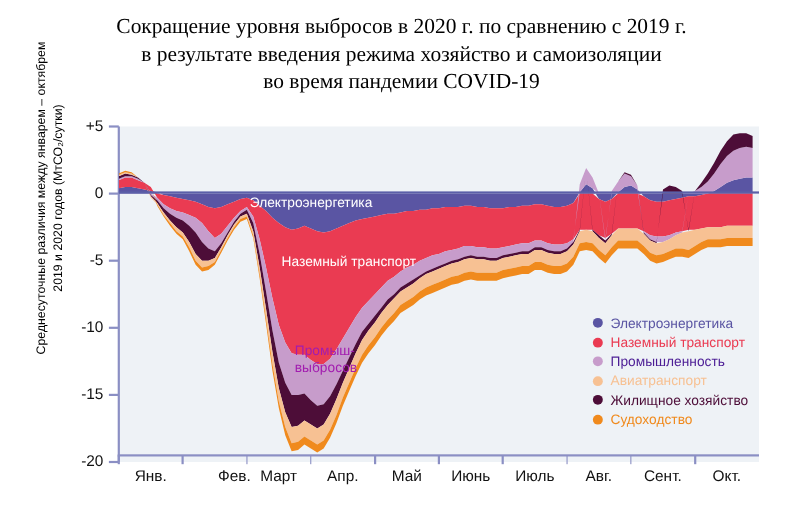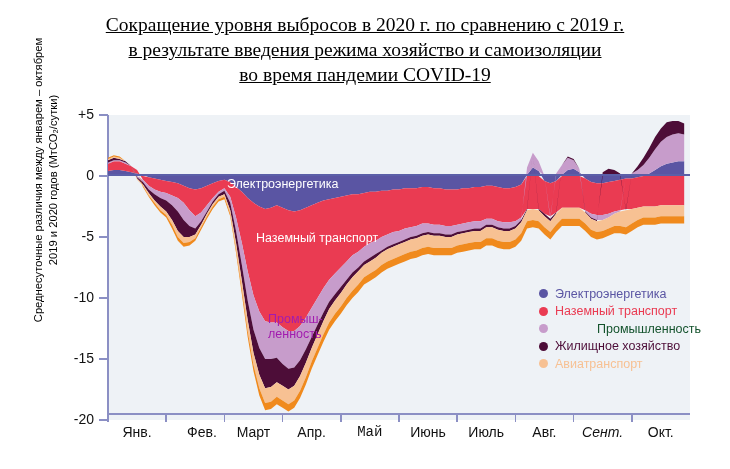--- a/index.html
+++ b/index.html
@@ -26,21 +26,21 @@
     position: absolute;
     left: 0;
     top: 12px;
     width: 730px;
     text-align: center;
     font-family: "Liberation Serif", serif;
     font-size: 19.5px;
     line-height: 25px;
     color: #000000;
   }
-  #title-block div { white-space: nowrap; text-decoration: underline; }
+  #title-block div { white-space: nowrap; }
 
   
   #chart-area {
     position: absolute;
     left: 0;
     top: 105px;
     width: 730px;
     height: 364px;
   }
 
@@ -210,74 +210,78 @@
         <div class="y-tick" style="top: 253.2px;"></div>
         <div class="y-tick-label" style="top: 254px; right: 636px;">-15</div>
         <div class="y-tick" style="top: 314.2px;"></div>
         <div class="y-tick-label" style="top: 315px; right: 636px;">-20</div>
       </div>
 
     <div id="x-ticks">
         <div class="x-tick" style="left: 107.2px;"></div>
         <div class="x-tick-label" style="left: 137px;">Янв.</div>
         <div class="x-tick" style="left: 165.4px;"></div>
-        <div class="x-tick-label" style="left: 202px;">Фев.</div>
+        <div class="x-tick-label" style="left: 213px;">Фев.</div>
         <div class="x-tick" style="left: 223.6px;"></div>
         <div class="x-tick-label" style="left: 253.4px;">Март</div>
         <div class="x-tick" style="left: 281.8px;"></div>
         <div class="x-tick-label" style="left: 311.6px;">Апр.</div>
         <div class="x-tick" style="left: 340px;"></div>
-        <div class="x-tick-label" style="left: 369.8px; font-family: Liberation Mono, monospace;">Май</div>
+        <div class="x-tick-label" style="left: 369.8px;">Май</div>
         <div class="x-tick" style="left: 398.2px;"></div>
         <div class="x-tick-label" style="left: 428px;">Июнь</div>
         <div class="x-tick" style="left: 456.4px;"></div>
         <div class="x-tick-label" style="left: 486.2px;">Июль</div>
         <div class="x-tick" style="left: 514.6px;"></div>
         <div class="x-tick-label" style="left: 544.4px;">Авг.</div>
         <div class="x-tick" style="left: 572.8px;"></div>
-        <div class="x-tick-label" style="left: 602.6px; font-style: italic;">Сент.</div>
+        <div class="x-tick-label" style="left: 602.6px;">Сент.</div>
         <div class="x-tick" style="left: 631px;"></div>
         <div class="x-tick-label" style="left: 660.8px;">Окт.</div>
       </div>
 
     <svg id="chart-svg" viewBox="0 0 582 305" preserveAspectRatio="none">
         <path d="M0.00,56.12 L5.82,54.90 L11.64,54.90 L17.46,56.12 L23.28,57.34 L29.10,58.56 L34.92,59.78 L40.74,62.22 L46.56,63.44 L52.38,64.66 L58.20,65.88 L64.02,67.10 L69.84,68.32 L75.66,70.76 L81.48,73.20 L87.30,74.42 L93.12,73.20 L98.94,70.76 L104.76,68.32 L110.58,65.88 L116.40,64.66 L122.22,67.10 L128.04,71.98 L133.86,76.86 L139.68,82.96 L145.50,87.84 L151.32,91.50 L157.14,93.94 L162.96,92.72 L168.78,90.28 L174.60,92.72 L180.42,95.16 L186.24,96.38 L192.06,95.16 L197.88,92.72 L203.70,90.28 L209.52,87.84 L215.34,85.40 L221.16,84.18 L226.98,82.96 L232.80,81.74 L238.62,80.52 L244.44,79.30 L250.26,79.30 L256.08,78.08 L261.90,76.86 L267.72,76.86 L273.54,75.64 L279.36,75.64 L285.18,74.42 L291.00,74.42 L296.82,73.20 L302.64,73.20 L308.46,73.20 L314.28,71.98 L320.10,71.98 L325.92,73.20 L331.74,73.20 L337.56,74.42 L343.38,74.42 L349.20,74.42 L355.02,73.20 L360.84,73.20 L366.66,71.98 L372.48,71.98 L378.30,70.76 L384.12,70.76 L389.94,71.98 L395.76,73.20 L401.58,73.20 L407.40,71.98 L413.22,69.54 L419.04,59.78 L424.86,52.46 L430.68,56.12 L436.50,65.88 L442.32,68.32 L448.14,65.88 L453.96,59.78 L459.78,54.90 L465.60,53.68 L471.42,57.34 L477.24,63.44 L483.06,67.10 L488.88,68.32 L494.70,68.32 L500.52,67.10 L506.34,65.88 L512.16,64.66 L517.98,63.44 L523.80,63.44 L529.62,62.22 L535.44,61.00 L541.26,58.56 L547.08,54.90 L552.90,51.24 L558.72,48.80 L564.54,47.58 L570.36,46.36 L576.18,46.36 L576.18,61.00 L570.36,61.00 L564.54,61.00 L558.72,61.00 L552.90,61.00 L547.08,61.00 L541.26,61.00 L535.44,61.00 L529.62,61.00 L523.80,61.00 L517.98,61.00 L512.16,61.00 L506.34,61.00 L500.52,61.00 L494.70,61.00 L488.88,61.00 L483.06,61.00 L477.24,61.00 L471.42,61.00 L465.60,61.00 L459.78,61.00 L453.96,61.00 L448.14,61.00 L442.32,61.00 L436.50,61.00 L430.68,61.00 L424.86,61.00 L419.04,61.00 L413.22,61.00 L407.40,61.00 L401.58,61.00 L395.76,61.00 L389.94,61.00 L384.12,61.00 L378.30,61.00 L372.48,61.00 L366.66,61.00 L360.84,61.00 L355.02,61.00 L349.20,61.00 L343.38,61.00 L337.56,61.00 L331.74,61.00 L325.92,61.00 L320.10,61.00 L314.28,61.00 L308.46,61.00 L302.64,61.00 L296.82,61.00 L291.00,61.00 L285.18,61.00 L279.36,61.00 L273.54,61.00 L267.72,61.00 L261.90,61.00 L256.08,61.00 L250.26,61.00 L244.44,61.00 L238.62,61.00 L232.80,61.00 L226.98,61.00 L221.16,61.00 L215.34,61.00 L209.52,61.00 L203.70,61.00 L197.88,61.00 L192.06,61.00 L186.24,61.00 L180.42,61.00 L174.60,61.00 L168.78,61.00 L162.96,61.00 L157.14,61.00 L151.32,61.00 L145.50,61.00 L139.68,61.00 L133.86,61.00 L128.04,61.00 L122.22,61.00 L116.40,61.00 L110.58,61.00 L104.76,61.00 L98.94,61.00 L93.12,61.00 L87.30,61.00 L81.48,61.00 L75.66,61.00 L69.84,61.00 L64.02,61.00 L58.20,61.00 L52.38,61.00 L46.56,61.00 L40.74,61.00 L34.92,61.00 L29.10,61.00 L23.28,61.00 L17.46,61.00 L11.64,61.00 L5.82,61.00 L0.00,61.00 Z" fill="#5a55a3"></path>
         <path d="M0.00,48.80 L5.82,46.36 L11.64,46.36 L17.46,48.80 L23.28,51.24 L29.10,54.90 L34.92,64.66 L40.74,70.76 L46.56,74.42 L52.38,76.86 L58.20,78.08 L64.02,80.52 L69.84,82.96 L75.66,87.84 L81.48,95.16 L87.30,101.26 L93.12,97.60 L98.94,90.28 L104.76,82.96 L110.58,76.86 L116.40,73.20 L122.22,81.74 L128.04,102.48 L133.86,128.10 L139.68,156.16 L145.50,180.56 L151.32,196.42 L157.14,206.18 L162.96,207.40 L168.78,207.40 L174.60,212.28 L180.42,215.94 L186.24,215.94 L192.06,211.06 L197.88,202.52 L203.70,192.76 L209.52,183.00 L215.34,173.24 L221.16,164.70 L226.98,158.60 L232.80,152.50 L238.62,146.40 L244.44,140.30 L250.26,136.64 L256.08,131.76 L261.90,128.10 L267.72,125.66 L273.54,122.00 L279.36,119.56 L285.18,117.12 L291.00,115.90 L296.82,113.46 L302.64,112.24 L308.46,111.02 L314.28,108.58 L320.10,108.58 L325.92,109.80 L331.74,109.80 L337.56,111.02 L343.38,111.02 L349.20,109.80 L355.02,108.58 L360.84,107.36 L366.66,106.14 L372.48,106.14 L378.30,103.70 L384.12,103.70 L389.94,106.14 L395.76,107.36 L401.58,107.36 L407.40,106.14 L413.22,102.48 L419.04,93.94 L424.86,93.94 L430.68,93.94 L436.50,98.82 L442.32,101.26 L448.14,97.60 L453.96,92.72 L459.78,92.72 L465.60,92.72 L471.42,92.72 L477.24,95.16 L483.06,98.82 L488.88,100.04 L494.70,100.04 L500.52,98.82 L506.34,96.38 L512.16,95.16 L517.98,93.94 L523.80,93.94 L529.62,92.72 L535.44,91.50 L541.26,91.50 L547.08,91.50 L552.90,90.28 L558.72,90.28 L564.54,90.28 L570.36,90.28 L576.18,90.28 L576.18,61.00 L570.36,61.00 L564.54,61.00 L558.72,61.00 L552.90,61.00 L547.08,61.00 L541.26,61.00 L535.44,61.00 L529.62,62.22 L523.80,63.44 L517.98,63.44 L512.16,64.66 L506.34,65.88 L500.52,67.10 L494.70,68.32 L488.88,68.32 L483.06,67.10 L477.24,63.44 L471.42,61.00 L465.60,61.00 L459.78,61.00 L453.96,61.00 L448.14,65.88 L442.32,68.32 L436.50,65.88 L430.68,61.00 L424.86,61.00 L419.04,61.00 L413.22,69.54 L407.40,71.98 L401.58,73.20 L395.76,73.20 L389.94,71.98 L384.12,70.76 L378.30,70.76 L372.48,71.98 L366.66,71.98 L360.84,73.20 L355.02,73.20 L349.20,74.42 L343.38,74.42 L337.56,74.42 L331.74,73.20 L325.92,73.20 L320.10,71.98 L314.28,71.98 L308.46,73.20 L302.64,73.20 L296.82,73.20 L291.00,74.42 L285.18,74.42 L279.36,75.64 L273.54,75.64 L267.72,76.86 L261.90,76.86 L256.08,78.08 L250.26,79.30 L244.44,79.30 L238.62,80.52 L232.80,81.74 L226.98,82.96 L221.16,84.18 L215.34,85.40 L209.52,87.84 L203.70,90.28 L197.88,92.72 L192.06,95.16 L186.24,96.38 L180.42,95.16 L174.60,92.72 L168.78,90.28 L162.96,92.72 L157.14,93.94 L151.32,91.50 L145.50,87.84 L139.68,82.96 L133.86,76.86 L128.04,71.98 L122.22,67.10 L116.40,64.66 L110.58,65.88 L104.76,68.32 L98.94,70.76 L93.12,73.20 L87.30,74.42 L81.48,73.20 L75.66,70.76 L69.84,68.32 L64.02,67.10 L58.20,65.88 L52.38,64.66 L46.56,63.44 L40.74,62.22 L34.92,61.00 L29.10,58.56 L23.28,57.34 L17.46,56.12 L11.64,54.90 L5.82,54.90 L0.00,56.12 Z" fill="#ea3b52"></path>
         <path d="M0.00,47.58 L5.82,45.14 L11.64,45.14 L17.46,47.58 L23.28,51.24 L29.10,62.22 L34.92,67.10 L40.74,74.42 L46.56,79.30 L52.38,82.96 L58.20,85.40 L64.02,90.28 L69.84,96.38 L75.66,104.92 L81.48,111.02 L87.30,113.46 L93.12,106.14 L98.94,96.38 L104.76,86.62 L110.58,79.30 L116.40,75.64 L122.22,87.84 L128.04,115.90 L133.86,150.06 L139.68,185.44 L145.50,214.72 L151.32,233.02 L157.14,244.00 L162.96,244.00 L168.78,242.78 L174.60,248.88 L180.42,253.76 L186.24,252.54 L192.06,245.22 L197.88,234.24 L203.70,222.04 L209.52,209.84 L215.34,197.64 L221.16,186.66 L226.98,179.34 L232.80,172.02 L238.62,164.70 L244.44,157.38 L250.26,152.50 L256.08,146.40 L261.90,142.74 L267.72,139.08 L273.54,135.42 L279.36,131.76 L285.18,129.32 L291.00,126.88 L296.82,124.44 L302.64,122.00 L308.46,120.78 L314.28,118.34 L320.10,117.12 L325.92,118.34 L331.74,118.34 L337.56,119.56 L343.38,119.56 L349.20,117.12 L355.02,115.90 L360.84,114.68 L366.66,113.46 L372.48,113.46 L378.30,109.80 L384.12,109.80 L389.94,112.24 L395.76,113.46 L401.58,113.46 L407.40,111.02 L413.22,104.92 L419.04,52.46 L424.86,37.82 L430.68,46.36 L436.50,61.00 L442.32,103.70 L448.14,58.56 L453.96,50.02 L459.78,42.70 L465.60,45.14 L471.42,53.68 L477.24,96.38 L483.06,102.48 L488.88,104.92 L494.70,104.92 L500.52,102.48 L506.34,98.82 L512.16,96.38 L517.98,61.00 L523.80,58.56 L529.62,54.90 L535.44,50.02 L541.26,42.70 L547.08,34.16 L552.90,26.84 L558.72,21.96 L564.54,19.52 L570.36,18.30 L576.18,19.52 L576.18,46.36 L570.36,46.36 L564.54,47.58 L558.72,48.80 L552.90,51.24 L547.08,54.90 L541.26,58.56 L535.44,61.00 L529.62,61.00 L523.80,61.00 L517.98,61.00 L512.16,95.16 L506.34,96.38 L500.52,98.82 L494.70,100.04 L488.88,100.04 L483.06,98.82 L477.24,95.16 L471.42,57.34 L465.60,53.68 L459.78,54.90 L453.96,59.78 L448.14,61.00 L442.32,101.26 L436.50,61.00 L430.68,56.12 L424.86,52.46 L419.04,59.78 L413.22,102.48 L407.40,106.14 L401.58,107.36 L395.76,107.36 L389.94,106.14 L384.12,103.70 L378.30,103.70 L372.48,106.14 L366.66,106.14 L360.84,107.36 L355.02,108.58 L349.20,109.80 L343.38,111.02 L337.56,111.02 L331.74,109.80 L325.92,109.80 L320.10,108.58 L314.28,108.58 L308.46,111.02 L302.64,112.24 L296.82,113.46 L291.00,115.90 L285.18,117.12 L279.36,119.56 L273.54,122.00 L267.72,125.66 L261.90,128.10 L256.08,131.76 L250.26,136.64 L244.44,140.30 L238.62,146.40 L232.80,152.50 L226.98,158.60 L221.16,164.70 L215.34,173.24 L209.52,183.00 L203.70,192.76 L197.88,202.52 L192.06,211.06 L186.24,215.94 L180.42,215.94 L174.60,212.28 L168.78,207.40 L162.96,207.40 L157.14,206.18 L151.32,196.42 L145.50,180.56 L139.68,156.16 L133.86,128.10 L128.04,102.48 L122.22,81.74 L116.40,73.20 L110.58,76.86 L104.76,82.96 L98.94,90.28 L93.12,97.60 L87.30,101.26 L81.48,95.16 L75.66,87.84 L69.84,82.96 L64.02,80.52 L58.20,78.08 L52.38,76.86 L46.56,74.42 L40.74,70.76 L34.92,64.66 L29.10,61.00 L23.28,51.24 L17.46,48.80 L11.64,46.36 L5.82,46.36 L0.00,48.80 Z" fill="#c79ccb"></path>
         <path d="M0.00,45.14 L5.82,42.70 L11.64,43.92 L17.46,46.36 L23.28,51.24 L29.10,63.44 L34.92,69.54 L40.74,78.08 L46.56,85.40 L52.38,91.50 L58.20,96.38 L64.02,104.92 L69.84,115.90 L75.66,122.00 L81.48,122.00 L87.30,119.56 L93.12,109.80 L98.94,98.82 L104.76,89.06 L110.58,81.74 L116.40,79.30 L122.22,95.16 L128.04,128.10 L133.86,165.92 L139.68,204.96 L145.50,237.90 L151.32,259.86 L157.14,273.28 L162.96,272.06 L168.78,267.18 L174.60,270.84 L180.42,274.50 L186.24,270.84 L192.06,261.08 L197.88,247.66 L203.70,233.02 L209.52,219.60 L215.34,206.18 L221.16,193.98 L226.98,185.44 L232.80,178.12 L238.62,169.58 L244.44,162.26 L250.26,156.16 L256.08,150.06 L261.90,146.40 L267.72,142.74 L273.54,137.86 L279.36,134.20 L285.18,131.76 L291.00,129.32 L296.82,126.88 L302.64,124.44 L308.46,123.22 L314.28,120.78 L320.10,119.56 L325.92,120.78 L331.74,120.78 L337.56,122.00 L343.38,122.00 L349.20,119.56 L355.02,118.34 L360.84,117.12 L366.66,115.90 L372.48,115.90 L378.30,112.24 L384.12,112.24 L389.94,114.68 L395.76,115.90 L401.58,115.90 L407.40,113.46 L413.22,107.36 L419.04,95.16 L424.86,37.82 L430.68,95.16 L436.50,101.26 L442.32,106.14 L448.14,98.82 L453.96,50.02 L459.78,41.48 L465.60,43.92 L471.42,53.68 L477.24,97.60 L483.06,103.70 L488.88,106.14 L494.70,57.34 L500.52,53.68 L506.34,54.90 L512.16,58.56 L517.98,95.16 L523.80,58.56 L529.62,51.24 L535.44,42.70 L541.26,32.94 L547.08,21.96 L552.90,13.42 L558.72,7.32 L564.54,6.10 L570.36,6.10 L576.18,8.54 L576.18,19.52 L570.36,18.30 L564.54,19.52 L558.72,21.96 L552.90,26.84 L547.08,34.16 L541.26,42.70 L535.44,50.02 L529.62,54.90 L523.80,58.56 L517.98,93.94 L512.16,61.00 L506.34,61.00 L500.52,61.00 L494.70,61.00 L488.88,104.92 L483.06,102.48 L477.24,96.38 L471.42,53.68 L465.60,45.14 L459.78,42.70 L453.96,50.02 L448.14,97.60 L442.32,103.70 L436.50,98.82 L430.68,93.94 L424.86,37.82 L419.04,93.94 L413.22,104.92 L407.40,111.02 L401.58,113.46 L395.76,113.46 L389.94,112.24 L384.12,109.80 L378.30,109.80 L372.48,113.46 L366.66,113.46 L360.84,114.68 L355.02,115.90 L349.20,117.12 L343.38,119.56 L337.56,119.56 L331.74,118.34 L325.92,118.34 L320.10,117.12 L314.28,118.34 L308.46,120.78 L302.64,122.00 L296.82,124.44 L291.00,126.88 L285.18,129.32 L279.36,131.76 L273.54,135.42 L267.72,139.08 L261.90,142.74 L256.08,146.40 L250.26,152.50 L244.44,157.38 L238.62,164.70 L232.80,172.02 L226.98,179.34 L221.16,186.66 L215.34,197.64 L209.52,209.84 L203.70,222.04 L197.88,234.24 L192.06,245.22 L186.24,252.54 L180.42,253.76 L174.60,248.88 L168.78,242.78 L162.96,244.00 L157.14,244.00 L151.32,233.02 L145.50,214.72 L139.68,185.44 L133.86,150.06 L128.04,115.90 L122.22,87.84 L116.40,75.64 L110.58,79.30 L104.76,86.62 L98.94,96.38 L93.12,106.14 L87.30,113.46 L81.48,111.02 L75.66,104.92 L69.84,96.38 L64.02,90.28 L58.20,85.40 L52.38,82.96 L46.56,79.30 L40.74,74.42 L34.92,67.10 L29.10,62.22 L23.28,51.24 L17.46,47.58 L11.64,45.14 L5.82,45.14 L0.00,47.58 Z" fill="#4d0d38"></path>
         <path d="M0.00,43.92 L5.82,41.48 L11.64,42.70 L17.46,46.36 L23.28,51.24 L29.10,64.66 L34.92,70.76 L40.74,80.52 L46.56,87.84 L52.38,95.16 L58.20,100.04 L64.02,109.80 L69.84,122.00 L75.66,128.10 L81.48,126.88 L87.30,123.22 L93.12,112.24 L98.94,101.26 L104.76,91.50 L110.58,84.18 L116.40,81.74 L122.22,98.82 L128.04,134.20 L133.86,174.46 L139.68,215.94 L145.50,250.10 L151.32,273.28 L157.14,287.92 L162.96,286.70 L168.78,281.82 L174.60,285.48 L180.42,289.14 L186.24,285.48 L192.06,275.72 L197.88,262.30 L203.70,246.44 L209.52,233.02 L215.34,219.60 L221.16,207.40 L226.98,198.86 L232.80,191.54 L238.62,183.00 L244.44,175.68 L250.26,169.58 L256.08,162.26 L261.90,158.60 L267.72,154.94 L273.54,150.06 L279.36,146.40 L285.18,143.96 L291.00,141.52 L296.82,139.08 L302.64,136.64 L308.46,135.42 L314.28,132.98 L320.10,131.76 L325.92,132.98 L331.74,132.98 L337.56,132.98 L343.38,132.98 L349.20,130.54 L355.02,129.32 L360.84,128.10 L366.66,126.88 L372.48,126.88 L378.30,123.22 L384.12,123.22 L389.94,125.66 L395.76,126.88 L401.58,126.88 L407.40,124.44 L413.22,118.34 L419.04,106.14 L424.86,104.92 L430.68,106.14 L436.50,112.24 L442.32,117.12 L448.14,109.80 L453.96,103.70 L459.78,103.70 L465.60,103.70 L471.42,103.70 L477.24,108.58 L483.06,114.68 L488.88,117.12 L494.70,115.90 L500.52,113.46 L506.34,111.02 L512.16,111.02 L517.98,112.24 L523.80,108.58 L529.62,104.92 L535.44,102.48 L541.26,102.48 L547.08,102.48 L552.90,101.26 L558.72,101.26 L564.54,101.26 L570.36,101.26 L576.18,101.26 L576.18,90.28 L570.36,90.28 L564.54,90.28 L558.72,90.28 L552.90,90.28 L547.08,91.50 L541.26,91.50 L535.44,91.50 L529.62,92.72 L523.80,93.94 L517.98,95.16 L512.16,96.38 L506.34,98.82 L500.52,102.48 L494.70,104.92 L488.88,106.14 L483.06,103.70 L477.24,97.60 L471.42,92.72 L465.60,92.72 L459.78,92.72 L453.96,92.72 L448.14,98.82 L442.32,106.14 L436.50,101.26 L430.68,95.16 L424.86,93.94 L419.04,95.16 L413.22,107.36 L407.40,113.46 L401.58,115.90 L395.76,115.90 L389.94,114.68 L384.12,112.24 L378.30,112.24 L372.48,115.90 L366.66,115.90 L360.84,117.12 L355.02,118.34 L349.20,119.56 L343.38,122.00 L337.56,122.00 L331.74,120.78 L325.92,120.78 L320.10,119.56 L314.28,120.78 L308.46,123.22 L302.64,124.44 L296.82,126.88 L291.00,129.32 L285.18,131.76 L279.36,134.20 L273.54,137.86 L267.72,142.74 L261.90,146.40 L256.08,150.06 L250.26,156.16 L244.44,162.26 L238.62,169.58 L232.80,178.12 L226.98,185.44 L221.16,193.98 L215.34,206.18 L209.52,219.60 L203.70,233.02 L197.88,247.66 L192.06,261.08 L186.24,270.84 L180.42,274.50 L174.60,270.84 L168.78,267.18 L162.96,272.06 L157.14,273.28 L151.32,259.86 L145.50,237.90 L139.68,204.96 L133.86,165.92 L128.04,128.10 L122.22,95.16 L116.40,79.30 L110.58,81.74 L104.76,89.06 L98.94,98.82 L93.12,109.80 L87.30,119.56 L81.48,122.00 L75.66,122.00 L69.84,115.90 L64.02,104.92 L58.20,96.38 L52.38,91.50 L46.56,85.40 L40.74,78.08 L34.92,69.54 L29.10,63.44 L23.28,51.24 L17.46,46.36 L11.64,43.92 L5.82,42.70 L0.00,45.14 Z" fill="#f7c193"></path>
         <path d="M0.00,42.70 L5.82,40.26 L11.64,41.48 L17.46,46.36 L23.28,51.24 L29.10,54.90 L34.92,71.98 L40.74,81.74 L46.56,90.28 L52.38,97.60 L58.20,102.48 L64.02,113.46 L69.84,125.66 L75.66,131.76 L81.48,130.54 L87.30,125.66 L93.12,114.68 L98.94,103.70 L104.76,93.94 L110.58,86.62 L116.40,84.18 L122.22,101.26 L128.04,137.86 L133.86,179.34 L139.68,222.04 L145.50,256.20 L151.32,280.60 L157.14,295.24 L162.96,294.02 L168.78,289.14 L174.60,292.80 L180.42,296.46 L186.24,292.80 L192.06,283.04 L197.88,269.62 L203.70,253.76 L209.52,240.34 L215.34,226.92 L221.16,214.72 L226.98,206.18 L232.80,198.86 L238.62,190.32 L244.44,183.00 L250.26,176.90 L256.08,169.58 L261.90,165.92 L267.72,162.26 L273.54,157.38 L279.36,153.72 L285.18,151.28 L291.00,148.84 L296.82,146.40 L302.64,143.96 L308.46,142.74 L314.28,140.30 L320.10,139.08 L325.92,140.30 L331.74,140.30 L337.56,140.30 L343.38,140.30 L349.20,137.86 L355.02,136.64 L360.84,135.42 L366.66,134.20 L372.48,134.20 L378.30,130.54 L384.12,130.54 L389.94,132.98 L395.76,134.20 L401.58,134.20 L407.40,131.76 L413.22,125.66 L419.04,113.46 L424.86,112.24 L430.68,113.46 L436.50,119.56 L442.32,124.44 L448.14,117.12 L453.96,111.02 L459.78,111.02 L465.60,111.02 L471.42,111.02 L477.24,115.90 L483.06,122.00 L488.88,124.44 L494.70,123.22 L500.52,120.78 L506.34,118.34 L512.16,118.34 L517.98,119.56 L523.80,115.90 L529.62,112.24 L535.44,109.80 L541.26,109.80 L547.08,109.80 L552.90,108.58 L558.72,108.58 L564.54,108.58 L570.36,108.58 L576.18,108.58 L576.18,101.26 L570.36,101.26 L564.54,101.26 L558.72,101.26 L552.90,101.26 L547.08,102.48 L541.26,102.48 L535.44,102.48 L529.62,104.92 L523.80,108.58 L517.98,112.24 L512.16,111.02 L506.34,111.02 L500.52,113.46 L494.70,115.90 L488.88,117.12 L483.06,114.68 L477.24,108.58 L471.42,103.70 L465.60,103.70 L459.78,103.70 L453.96,103.70 L448.14,109.80 L442.32,117.12 L436.50,112.24 L430.68,106.14 L424.86,104.92 L419.04,106.14 L413.22,118.34 L407.40,124.44 L401.58,126.88 L395.76,126.88 L389.94,125.66 L384.12,123.22 L378.30,123.22 L372.48,126.88 L366.66,126.88 L360.84,128.10 L355.02,129.32 L349.20,130.54 L343.38,132.98 L337.56,132.98 L331.74,132.98 L325.92,132.98 L320.10,131.76 L314.28,132.98 L308.46,135.42 L302.64,136.64 L296.82,139.08 L291.00,141.52 L285.18,143.96 L279.36,146.40 L273.54,150.06 L267.72,154.94 L261.90,158.60 L256.08,162.26 L250.26,169.58 L244.44,175.68 L238.62,183.00 L232.80,191.54 L226.98,198.86 L221.16,207.40 L215.34,219.60 L209.52,233.02 L203.70,246.44 L197.88,262.30 L192.06,275.72 L186.24,285.48 L180.42,289.14 L174.60,285.48 L168.78,281.82 L162.96,286.70 L157.14,287.92 L151.32,273.28 L145.50,250.10 L139.68,215.94 L133.86,174.46 L128.04,134.20 L122.22,98.82 L116.40,81.74 L110.58,84.18 L104.76,91.50 L98.94,101.26 L93.12,112.24 L87.30,123.22 L81.48,126.88 L75.66,128.10 L69.84,122.00 L64.02,109.80 L58.20,100.04 L52.38,95.16 L46.56,87.84 L40.74,80.52 L34.92,70.76 L29.10,54.90 L23.28,51.24 L17.46,46.36 L11.64,42.70 L5.82,41.48 L0.00,43.92 Z" fill="#f08a1d"></path>
       </svg>
 
     <div id="zero-line"></div>
 
     <div class="inchart-label" id="label-power">Электроэнергетика</div>
     <div class="inchart-label" id="label-transport">Наземный транспорт</div>
     <div class="inchart-label" id="label-industry">
       <span>Промыш-</span><br>
-      <span>ленность</span>
+      <span>выбросов</span>
     </div>
 
     <div id="legend">
         <div class="legend-row">
           <span class="legend-dot" style="background: rgb(90, 85, 163);"></span>
           <span class="legend-text" style="color: rgb(90, 85, 163);">Электроэнергетика</span>
         </div>
         <div class="legend-row">
           <span class="legend-dot" style="background: rgb(234, 59, 82);"></span>
           <span class="legend-text" style="color: rgb(234, 59, 82);">Наземный транспорт</span>
         </div>
         <div class="legend-row">
           <span class="legend-dot" style="background: rgb(199, 156, 203);"></span>
-          <span class="legend-text" style="color: #14532d; margin-left: 42px;">Промышленность</span>
+          <span class="legend-text" style="color: #4c1d95;">Промышленность</span>
+        </div>
+        <div class="legend-row">
+          <span class="legend-dot" style="background: rgb(247, 193, 147);"></span>
+          <span class="legend-text" style="color: rgb(247, 193, 147);">Авиатранспорт</span>
         </div>
         <div class="legend-row">
           <span class="legend-dot" style="background: rgb(77, 13, 56);"></span>
           <span class="legend-text" style="color: rgb(77, 13, 56);">Жилищное хозяйство</span>
         </div>
         <div class="legend-row">
-          <span class="legend-dot" style="background: rgb(247, 193, 147);"></span>
-          <span class="legend-text" style="color: rgb(247, 193, 147);">Авиатранспорт</span>
+          <span class="legend-dot" style="background: rgb(240, 138, 29);"></span>
+          <span class="legend-text" style="color: rgb(240, 138, 29);">Судоходство</span>
         </div>
       </div>
 
   </div>
 </div>
 
 </body></html>

